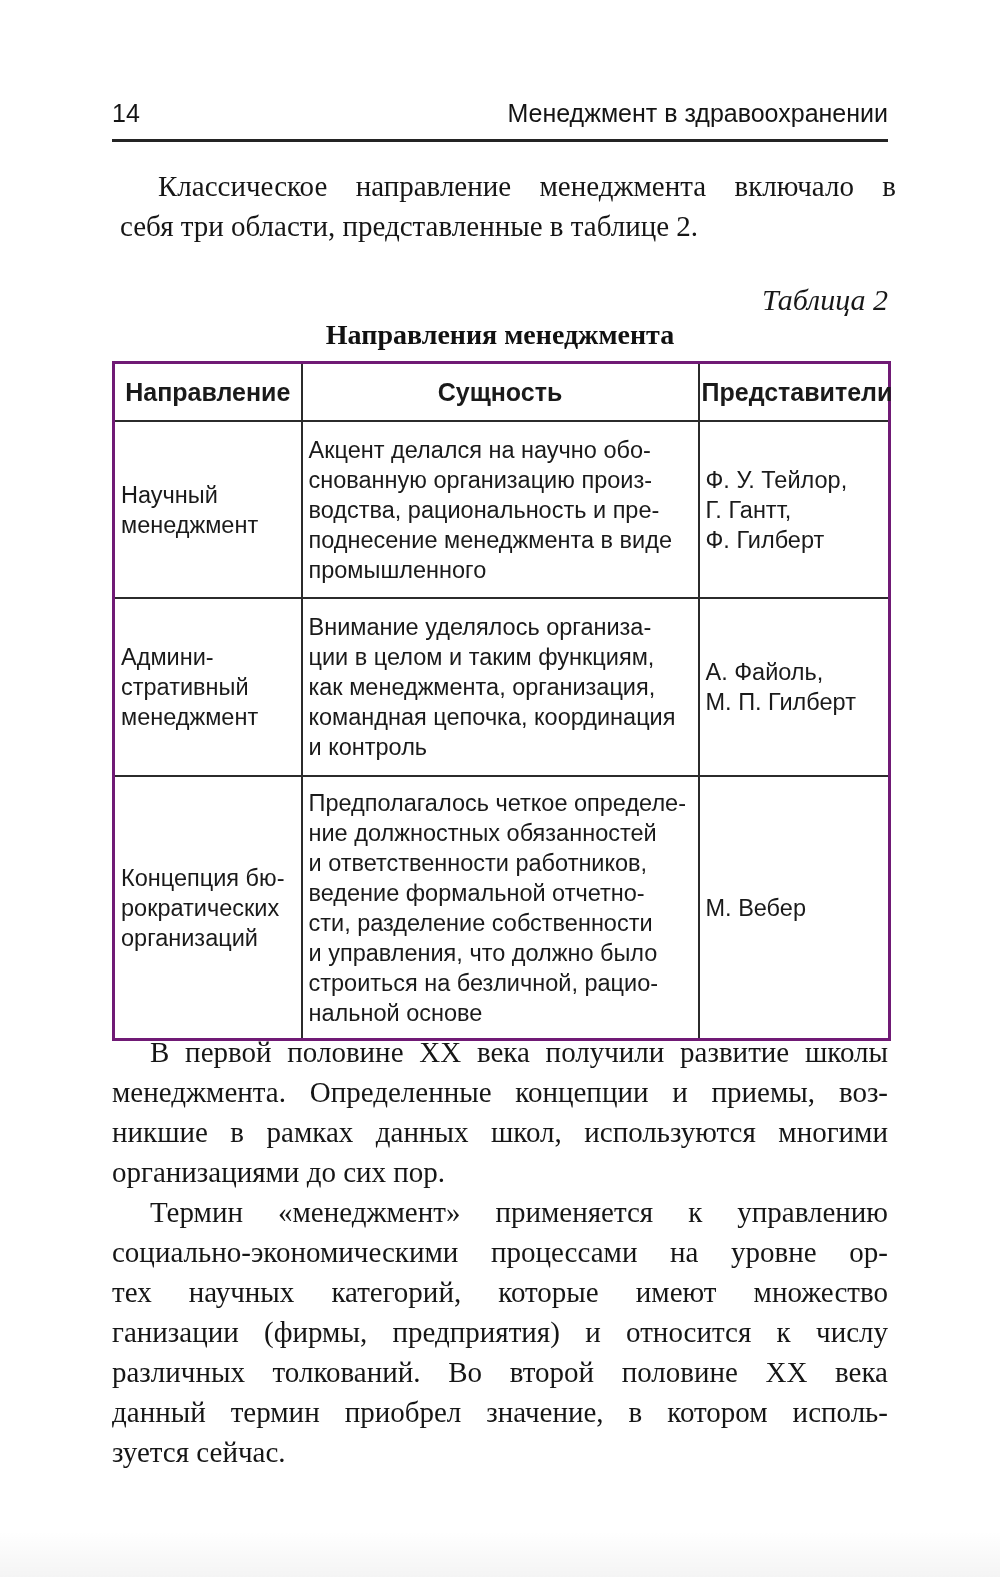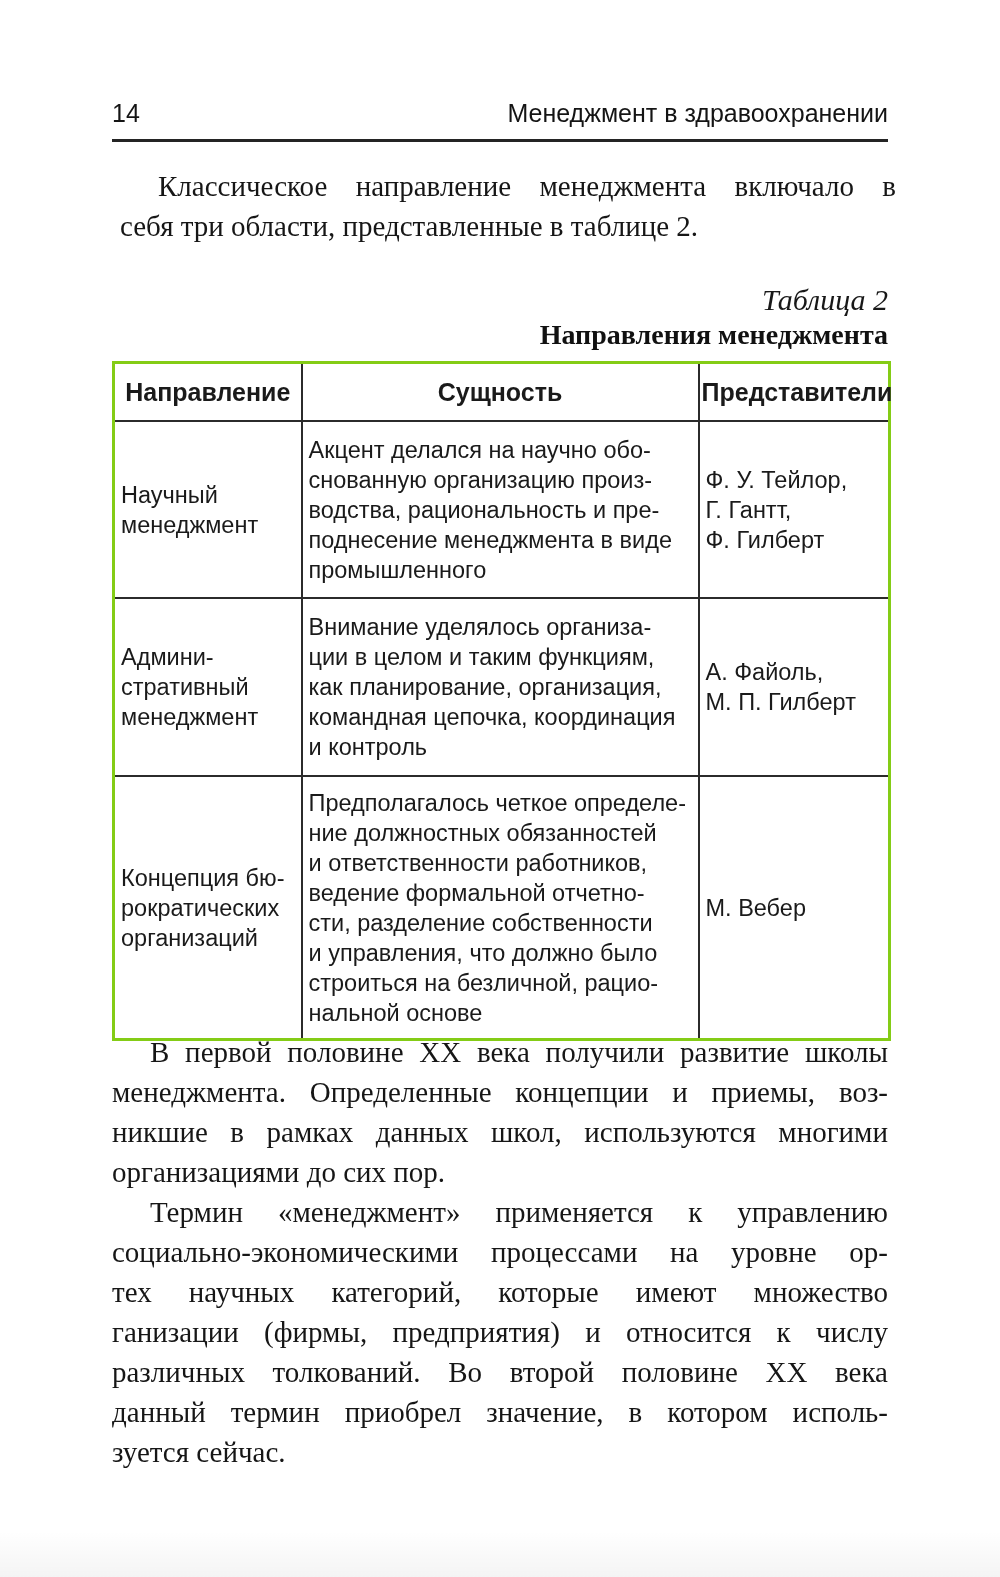--- a/index.html
+++ b/index.html
@@ -45,32 +45,32 @@
   #p23 .paragraph + .paragraph { margin-top:0; }
 
   
   .caption {
     position:absolute; left:112px; width:776px; top:282px;
     text-align:right; font-style:italic; font-size:30px; line-height:36px;
     color:#181818;
   }
   .ttitle {
     position:absolute; left:112px; width:776px; top:318px;
-    text-align:right; font-weight:bold; font-size:28px; line-height:34px;
+    text-align:center; font-weight:bold; font-size:28px; line-height:34px;
     color:#111111;
   }
 
   
   .tblwrap { position:absolute; left:112px; top:361px; }
   table.mgmt {
     border-collapse:collapse; table-layout:fixed;
     width:776px;
     font-family:"Liberation Sans", sans-serif;
     color:#1a1a1a;
-    border:3px solid #84cc16;
+    border:3px solid #701a75;
   }
   table.mgmt th, table.mgmt td {
     border:2px solid #2b2b2b;
     vertical-align:middle;
     padding:6px 6px;
   }
   table.mgmt th {
     font-size:25px; font-weight:bold; text-align:center;
     height:48px; padding:4px 2px;
   }
@@ -137,21 +137,21 @@
         </tr>
         <tr class="r2">
           <td class="cell c-dir">
               <div class="tline first">Админи-</div>
               <div class="tline">стративный</div>
               <div class="tline last">менеджмент</div>
             </td>
           <td class="cell c-ess">
               <div class="tline first">Внимание уделялось организа-</div>
               <div class="tline">ции в целом и таким функциям,</div>
-              <div class="tline">как планирование, организация,</div>
+              <div class="tline">как менеджмента, организация,</div>
               <div class="tline">командная цепочка, координация</div>
               <div class="tline last">и контроль</div>
             </td>
           <td class="cell c-rep">
               <div class="tline first">А. Файоль,</div>
               <div class="tline last">М. П. Гилберт</div>
             </td>
         </tr>
         <tr class="r3">
           <td class="cell c-dir">

